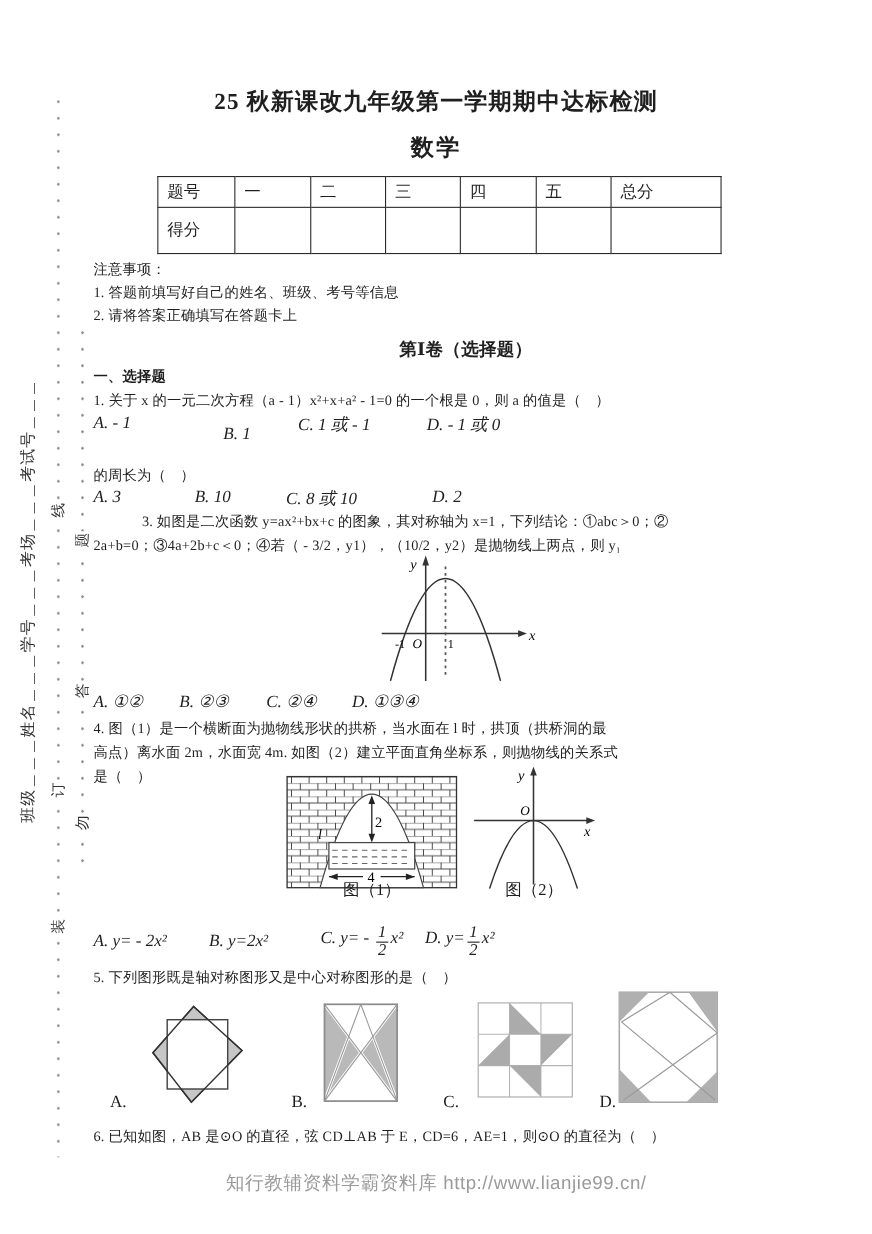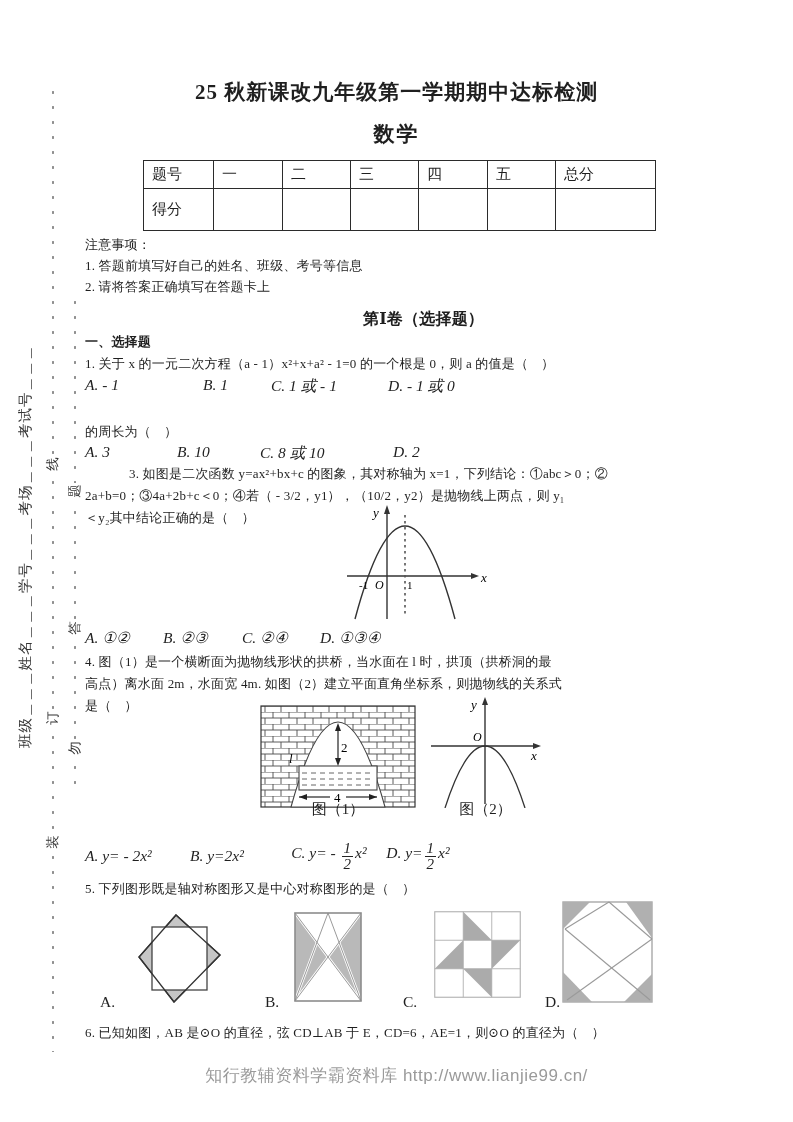--- a/index.html
+++ b/index.html
@@ -96,36 +96,35 @@
   <div class="abs line" style="left:85px; top:234px;">注意事项：</div>
   <div class="abs line" style="left:85px; top:255px;">1. 答题前填写好自己的姓名、班级、考号等信息</div>
   <div class="abs line" style="left:85px; top:276px;">2. 请将答案正确填写在答题卡上</div>
 
   <div class="abs center line bold" style="top:308px; font-size:16px;margin-left:27px;">第Ⅰ卷（选择题）</div>
   <div class="abs line bold" style="left:85px; top:331px;">一、选择题</div>
 
   <div class="abs line" style="left:85px; top:353px;">1. 关于 x 的一元二次方程（a - 1）x²+x+a² - 1=0 的一个根是 0，则 a 的值是（　）</div>
   <div class="abs opts" style="left:85px; top:376px;">
     <span style="width:118px;">A. - 1</span>
-    <span style="width:68px;">B. 1</span>
+    <span style="width:68px;margin-top:10px;">B. 1</span>
     <span style="width:117px;">C. 1 或 - 1</span>
     <span>D. - 1 或 0</span>
   </div>
 
   <div class="abs line" style="left:85px; top:421px;">的周长为（　）</div>
   <div class="abs opts" style="left:85px; top:443px;">
     <span style="width:92px;">A. 3</span>
     <span style="width:83px;">B. 10</span>
     <span style="width:133px;">C. 8 或 10</span>
     <span>D. 2</span>
   </div>
 
   <div class="abs line" style="left:85px; top:463px;margin-left:44px;">3. 如图是二次函数 y=ax²+bx+c 的图象，其对称轴为 x=1，下列结论：①abc＞0；②</div>
   <div class="abs line" style="left:85px; top:485px;">2a+b=0；③4a+2b+c＜0；④若（ - 3/2，y1），（10/2，y2）是抛物线上两点，则 y₁</div>
-  <div class="abs line" style="left:85px; top:507px;">＜y₂其中结论正确的是（　）</div>
 
   <svg class="abs" style="left:343px; top:503px;" width="150" height="124" viewBox="0 0 150 124">
     <line x1="44" y1="116" x2="44" y2="8" stroke="#333" stroke-width="1.4"></line>
     <polygon points="41,11 44,2 47,11" fill="#333"></polygon>
     <line x1="4" y1="73" x2="132" y2="73" stroke="#333" stroke-width="1.4"></line>
     <polygon points="128,70 136,73 128,76" fill="#333"></polygon>
     <line x1="62" y1="12" x2="62" y2="112" stroke="#555" stroke-width="1.6" stroke-dasharray="2.5 3.5"></line>
     <path d="M12 116 Q62 -70 112 116" fill="none" stroke="#333" stroke-width="1.4"></path>
     <text x="30" y="14" font-size="13" font-style="italic">y</text>
     <text x="138" y="79" font-size="13" font-style="italic">x</text>

